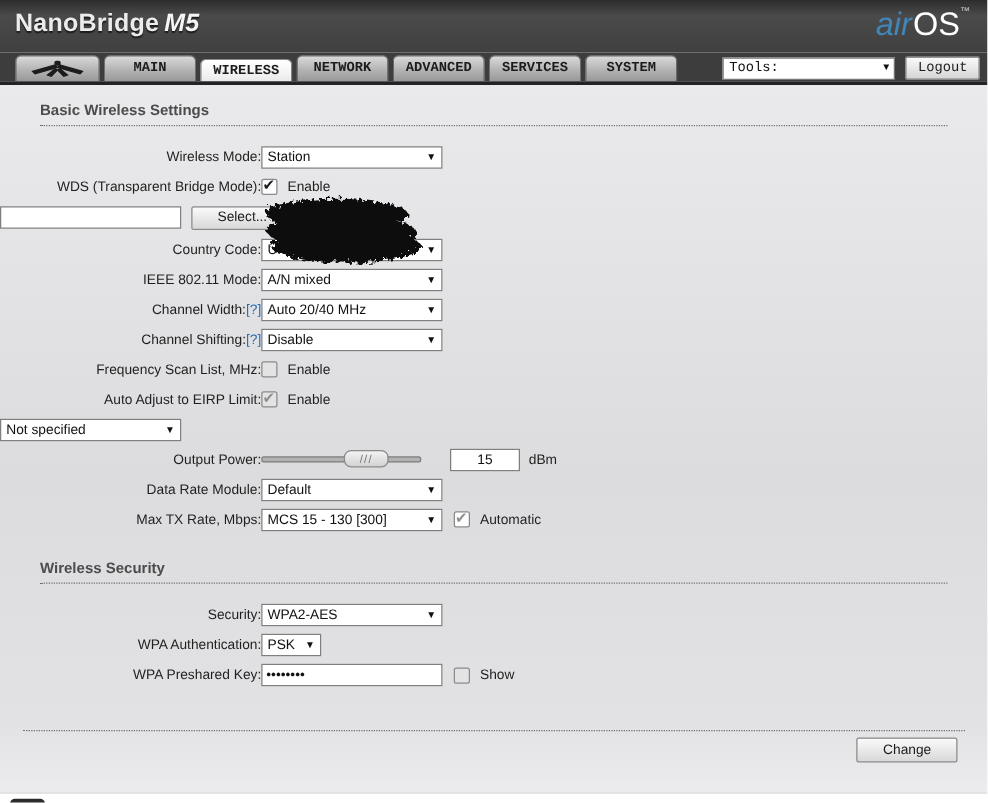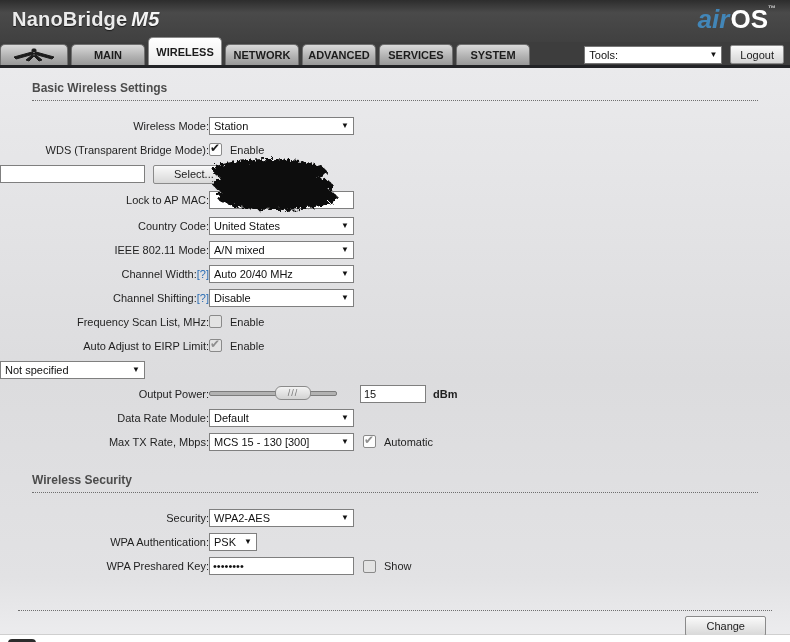--- a/index.html
+++ b/index.html
@@ -18,48 +18,49 @@
   }
   .brand {
     position:absolute; left:12px; top:8px;
     font-size:20px; font-weight:bold; color:#ececec;
     text-shadow:0 1px 1px #1a1a1a;
     letter-spacing:0.2px;
   }
   .brand .model { font-style:italic; margin-left:4px; color:#f5f5f5; }
   .airos {
     position:absolute; right:14px; top:4px;
-    font-size:26px; font-weight:bold; color:#ffffff;
+    font-size:26px; font-weight:normal; color:#ffffff;
   }
   .airos .air { font-style:italic; color:#4286b8; margin-right:1px; }
   .airos .tm { font-size:8px; vertical-align:top; color:#cfcfcf; }
   
   .tabbar {
     height:23px;
     background:#3d3d3d;
     display:flex;
     align-items:flex-end;
-    padding-left:0;
+    padding-left:12px;
     position:relative;
+    font-family:Liberation Mono, monospace;
   }
   .tab {
     width:74px; height:21px;
     margin-right:3px;
     border:1px solid #6e6e6e; border-bottom:none;
     border-radius:5px 5px 0 0;
     background:linear-gradient(180deg,#dadada 0%,#b3b3b3 55%,#989898 100%);
     display:flex; align-items:center; justify-content:center;
     font-size:11px; font-weight:bold; color:#1c1c1c;
     cursor:pointer;
   }
   .tab.icon-tab { width:68px; }
   .tab.active {
     background:linear-gradient(180deg,#ffffff 0%,#f4f4f4 60%,#e9e9e9 100%);
     border-color:#8a8a8a;
-    height:28px;
+    height:18px;
   }
   .tab-right { position:absolute; right:6px; top:3px; display:flex; align-items:center; }
   .tools-select {
     width:138px; height:18px;
     background:#ffffff; border:1px solid #777;
     display:flex; align-items:center; justify-content:space-between;
     padding:0 4px; font-size:11px; color:#111; cursor:pointer;
   }
   .logout-btn {
     margin-left:8px;
@@ -133,22 +134,22 @@
     background:#b2b2b2; border:1px solid #7c7c7c; border-radius:2px;
   }
   .slider .handle {
     position:absolute; left:66px; top:1px;
     width:36px; height:14px;
     background:linear-gradient(180deg,#f3f3f3,#d3d3d3);
     border:1px solid #8a8a8a; border-radius:6px;
     display:flex; align-items:center; justify-content:center;
     font-size:9px; color:#777; letter-spacing:1px; cursor:ew-resize;
   }
-  .power-txt { width:66px; margin-left:23px; }
-  .unit { margin-left:7px;font-weight:bold; }
+  .power-txt { width:56px; margin-left:23px;text-align:center; }
+  .unit { margin-left:7px; }
   
   .bottom-rule { margin:35px 18px 0 18px; border-top:1px dotted #6f6f6f; }
   .change-row { display:flex; justify-content:flex-end; padding:5px 24px 0 0; }
   .change-btn { height:20px; min-width:52px; }
   
   .footer { height:8px; background:#ffffff; position:relative; }
   .footer-logo {
     position:absolute; left:8px; bottom:-2px;
     width:28px; height:6px; background:#2c2c2c;
     border-radius:4px 4px 0 0;
@@ -226,26 +227,20 @@
       </div>
     </div>
 
     <div class="row tall">
       <div class="ctrl">
         <input class="txt" type="text" value="" style="">
         <button class="btn sel-btn">Select...</button>
       </div>
     </div>
 
-    <div class="row tall">
-      <div class="lbl">Lock to AP MAC:</div>
-      <div class="ctrl">
-        <input class="txt" type="text" value="" style="">
-      </div>
-    </div>
 
     <div class="row">
       <div class="lbl">Country Code:</div>
       <div class="ctrl">
         <div class="sel">
           <span>United States</span>
           <span class="arr">▼</span>
         </div>
       </div>
     </div>

